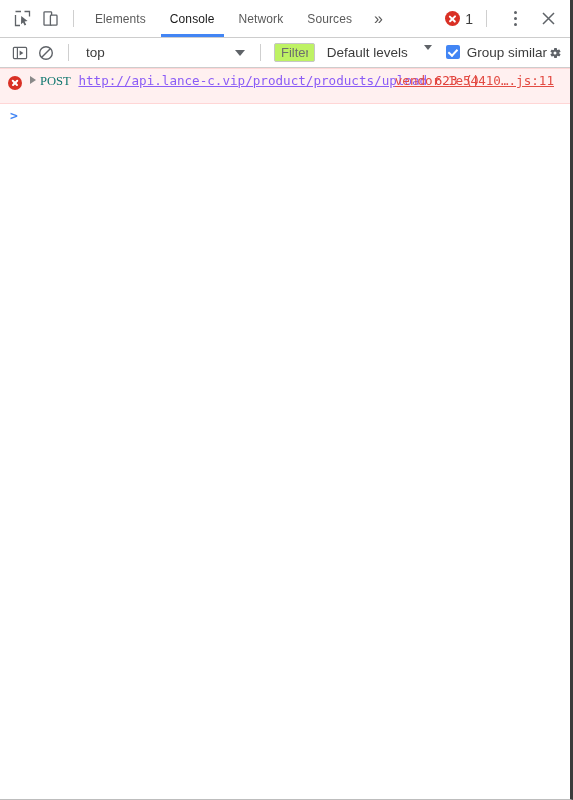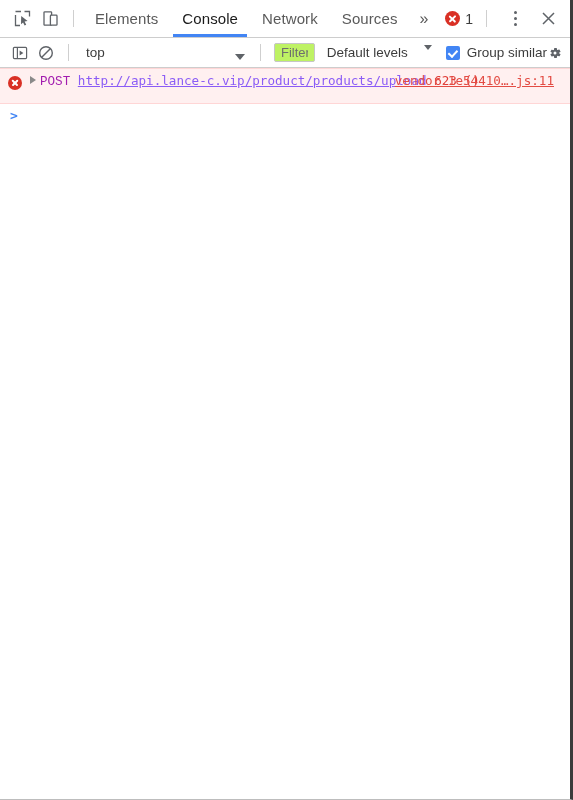--- a/index.html
+++ b/index.html
@@ -61,21 +61,21 @@
     display: flex;
     align-items: stretch;
     height: 100%;
   }
 
   .tab {
     position: relative;
     display: flex;
     align-items: center;
     padding: 0 12px;
-    font-size: 15px;
+    font-size: 12px;
     color: #5a5a5a;
     cursor: pointer;
     white-space: nowrap;
     letter-spacing: .1px;
   }
   .tab.selected {
     color: #1a1a1a;
     align-items: center;
   }
   .tab.selected::after {
@@ -173,21 +173,21 @@
     display: flex;
     align-items: center;
     background: #ffffff;
     border-bottom: 1px solid #cdcdcd;
     padding-left: 7px;
   }
   .consolebar .icon-btn { width: 26px; height: 24px; }
 
   .context-select {
     display: flex;
-    align-items: flex-end;
+    align-items: center;
     min-width: 165px;
     padding-left: 8px;
     cursor: pointer;
   }
   .context-select .ctx-label {
     font-size: 13.5px;
     color: #3c3c3c;
   }
   .caret {
     margin-left: auto;
@@ -235,21 +235,21 @@
   }
   .caret-sm {
     width: 0; height: 0;
     border-left: 4.5px solid transparent;
     border-right: 4.5px solid transparent;
     border-top: 5.5px solid #5f6368;
   }
 
   .groupsim {
     display: flex;
-    align-items: flex-end;
+    align-items: flex-start;
     gap: 7px;
     margin-left: 14px;
     cursor: pointer;
     white-space: nowrap;
   }
   .cbx {
     width: 14px;
     height: 14px;
     border-radius: 2px;
     background: #4285f4;
@@ -351,22 +351,22 @@
     width: 0; height: 0;
     border-top: 4.5px solid transparent;
     border-bottom: 4.5px solid transparent;
     border-left: 6.5px solid #8a8a8a;
     margin-right: 4px;
     vertical-align: 1px;
     cursor: pointer;
   }
 
   .method {
-    color: #a21caf;
-    font-family: Liberation Mono, monospace;
+    color: #0f766e;
+    font-family: Liberation Serif, serif;
   }
   .url-link {
     color: #8b5cf6;
     text-decoration: underline;
     cursor: pointer;
     font-family: "DejaVu Sans Mono", monospace;
   }
   .status-code {
     color: #e03b36;
     font-family: "DejaVu Sans Mono", monospace;

